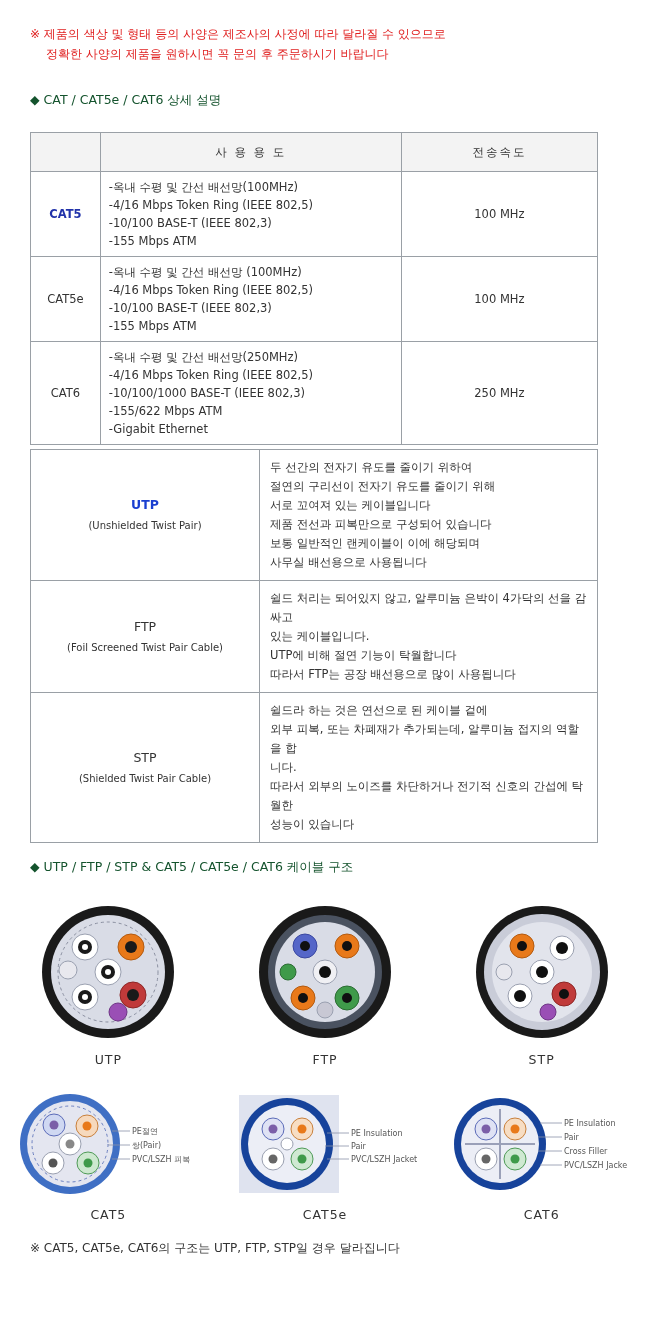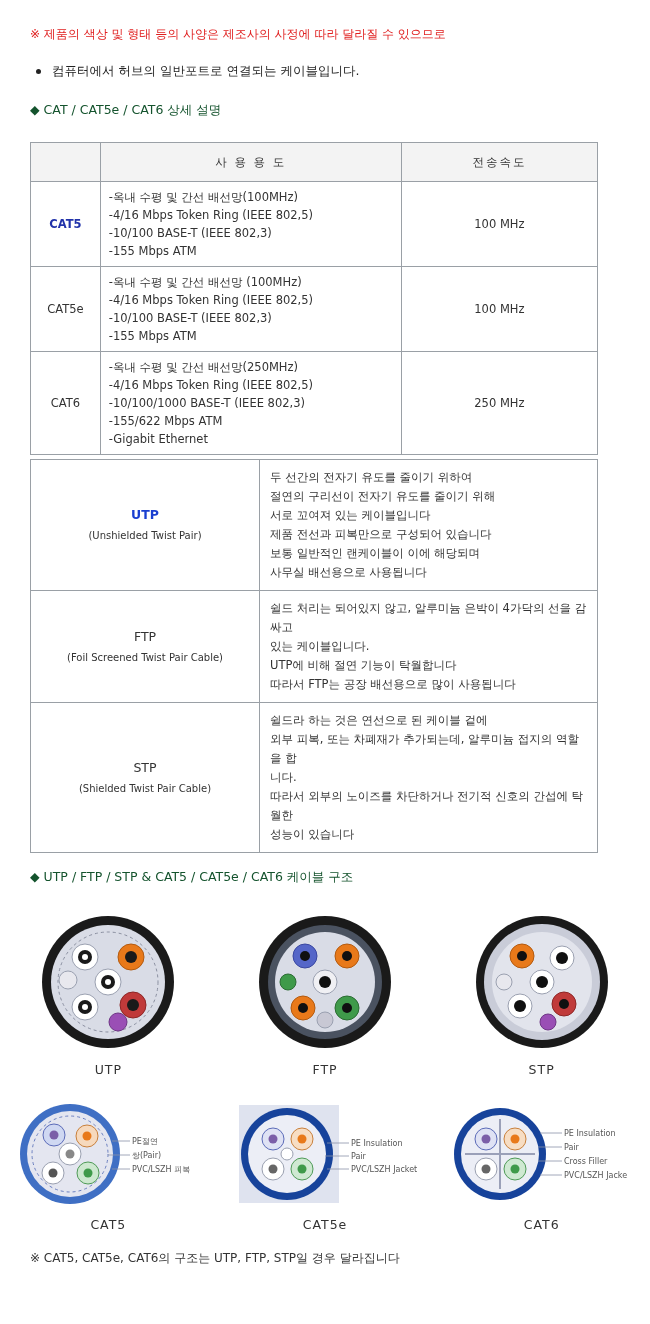--- a/index.html
+++ b/index.html
@@ -115,24 +115,24 @@
   }
   svg{display:block;margin:0 auto;}
 </style>
 </head>
 <body>
 
 <div class="page">
 
   <div class="notice">
     <span>※ 제품의 색상 및 형태 등의 사양은 제조사의 사정에 따라 달라질 수 있으므로</span>
+    <span class="l2">정확한 사양의 제품을 원하시면 꼭 문의 후 주문하시기 바랍니다</span>
   </div>
 
   <div class="bullets">
-    <div class="bullet">컴퓨터에서 허브의 일반포트로 연결되는 케이블입니다.</div>
   </div>
 
   <div class="sec-head">◆ CAT / CAT5e / CAT6 상세 설명</div>
 
   <table class="grid">
     <thead>
       <tr>
         <th class="cat-name"></th>
         <th>사 용 용 도</th>
         <th>전송속도</th>

